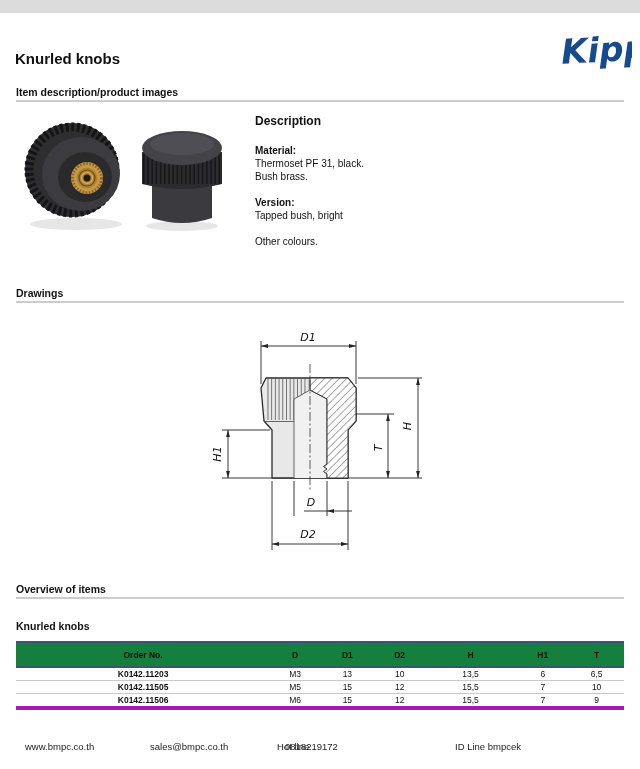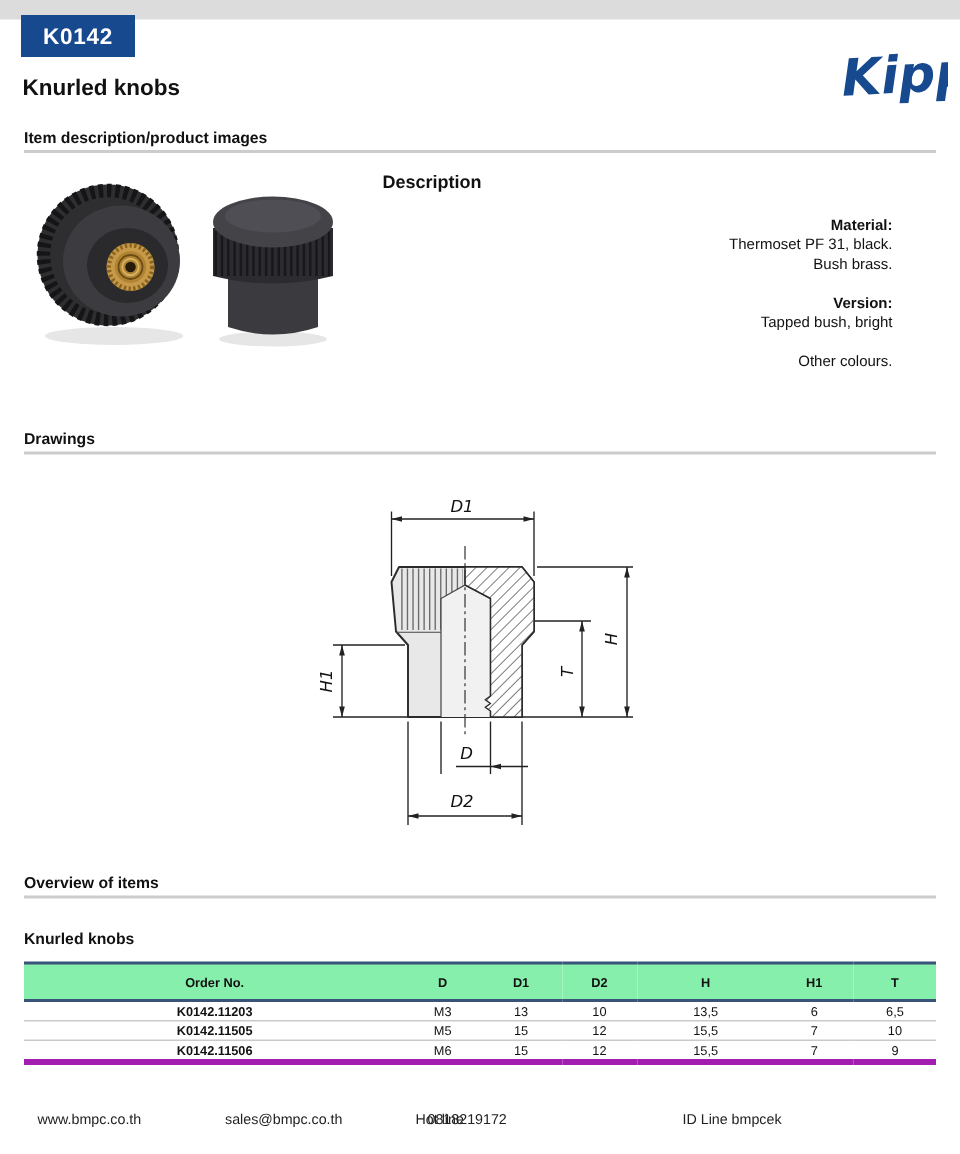--- a/index.html
+++ b/index.html
@@ -12,45 +12,44 @@
   .page-title{position:absolute;left:15px;top:50px;font-size:15px;font-weight:bold;}
   .kipp-logo{position:absolute;right:8px;top:20px;}
   .sec-head{position:absolute;left:16px;font-size:10.5px;font-weight:bold;}
   .rule{position:absolute;left:16px;width:608px;height:2px;background:#cccccc;}
   .sec1{top:86px;} .rule1{top:100px;}
   .sec2{top:287px;} .rule2{top:301px;}
   .sec3{top:583px;} .rule3{top:597px;}
   .photos{position:absolute;left:14px;top:110px;}
   .desc{position:absolute;left:255px;top:114px;width:340px;}
   .desc h3{margin:0 0 16px 0;font-size:12px;}
-  .desc .blk{margin:0 0 13px 0;font-size:10px;line-height:13px;text-align:right;}
+  .desc .blk{margin:0 0 13px 0;font-size:10px;line-height:13px;}
   .desc .blk b{display:block;}
   .drawing{position:absolute;left:200px;top:326px;}
   .dim-label{font-family:"DejaVu Sans",sans-serif;font-style:italic;font-size:11px;fill:#111;text-anchor:middle;}
   .tbl-title{position:absolute;left:16px;top:620px;font-size:10.5px;font-weight:bold;}
   table.items{position:absolute;left:16px;top:641px;width:608px;border-collapse:collapse;
               border-top:2px solid #3a5378;}
-  table.items th{background:#86efac;font-size:8.5px;font-weight:bold;height:23px;
+  table.items th{background:#15803d;font-size:8.5px;font-weight:bold;height:23px;
                  border-bottom:2px solid #3a5378;text-align:center;vertical-align:middle;padding:0;}
   table.items td{font-size:8.5px;height:12px;text-align:center;border-bottom:1px solid #c9c9c9;padding:0;}
   table.items tr:last-child td{border-bottom:4px solid #a21caf;}
   td.order{font-weight:bold;}
   .footer{position:absolute;left:0;top:741px;width:640px;font-size:9.5px;color:#222;}
   .footer span{position:absolute;white-space:nowrap;}
   .f-web{left:25px;} .f-mail{left:150px;} .f-hot{left:277px;} .f-id{left:455px;}
   .f-hot .num{margin-left:8px;}
 </style>
 </head>
 <body>
 
 <div class="page">
 
   <div class="topbar"></div>
 
-  <div class="badge">K0142</div>
 
   <svg class="kipp-logo" width="74" height="58" viewBox="0 0 74 58">
     <text x="3" y="42" font-size="34" font-weight="bold" font-style="italic" fill="#17498f" font-family="&quot;DejaVu Sans&quot;,sans-serif" transform="rotate(-3 37 29)">Kipp</text>
   </svg>
 
   <div class="page-title">Knurled knobs</div>
 
   <div class="sec-head sec1">Item description/product images</div>
   <div class="rule rule1"></div>
 

